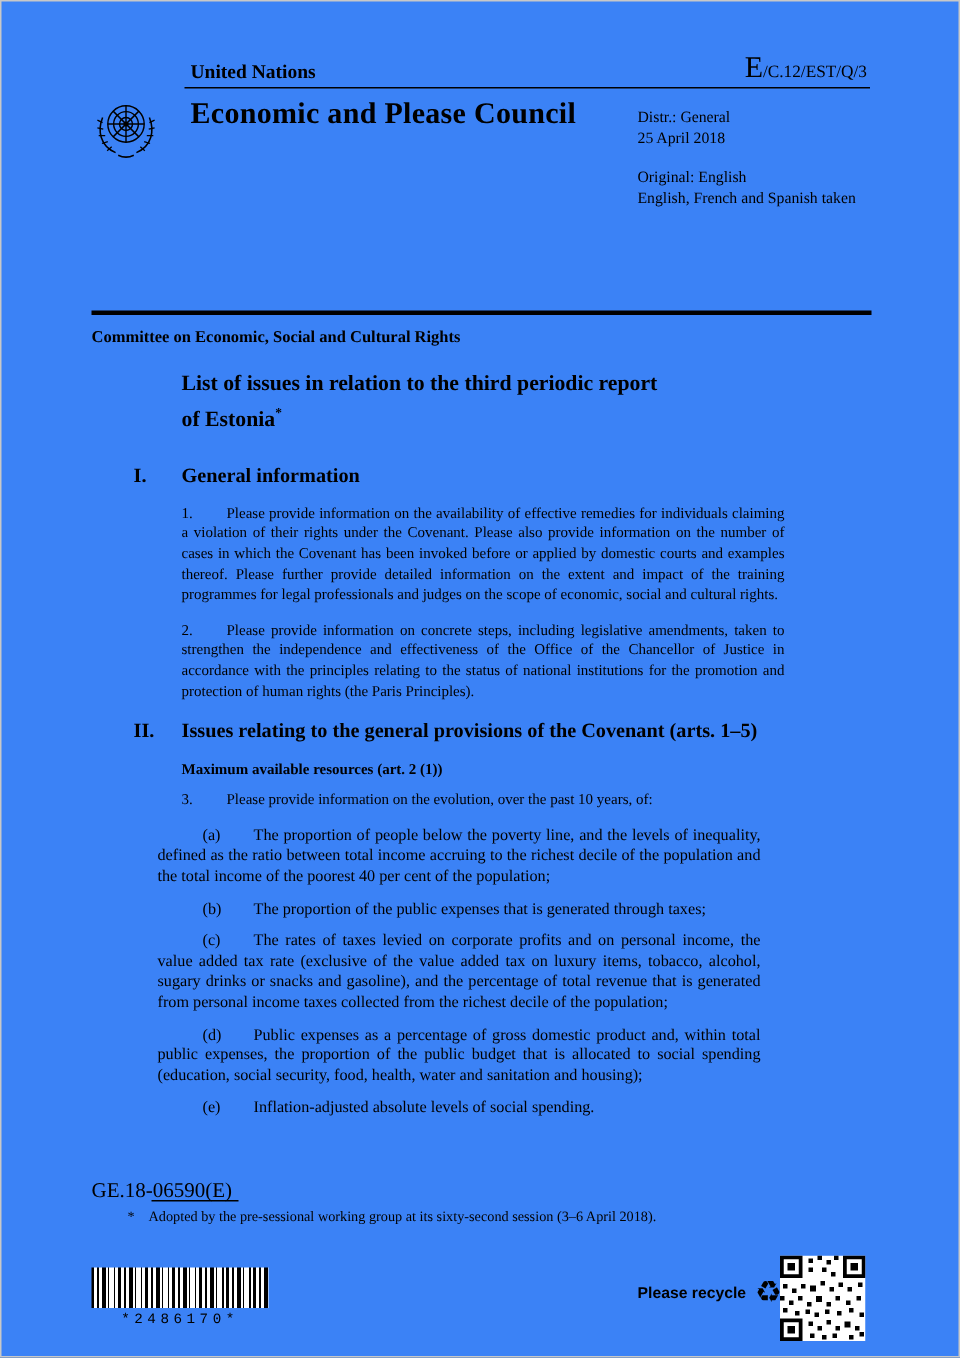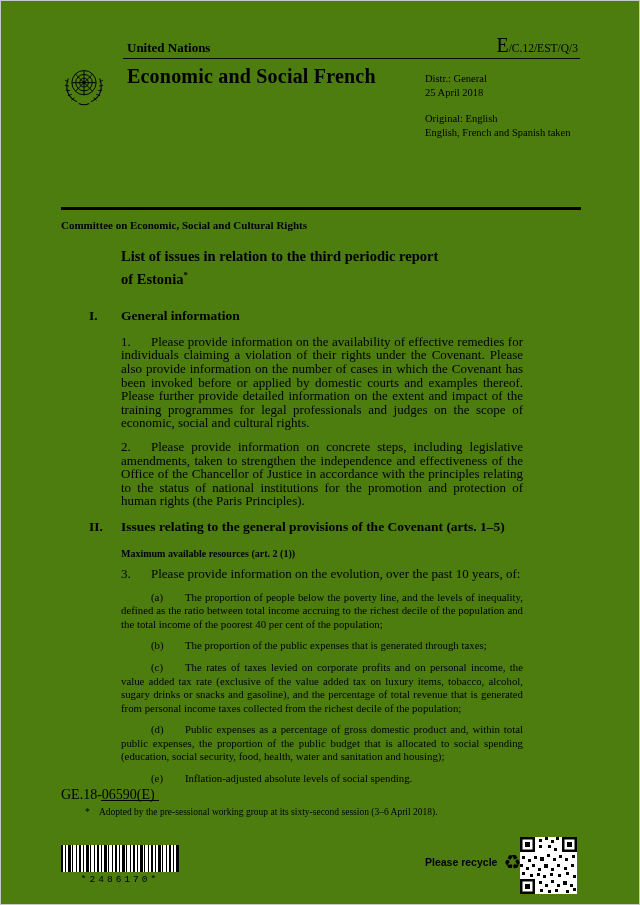--- a/index.html
+++ b/index.html
@@ -1,19 +1,19 @@
 <!DOCTYPE html>
 <html><head>
 <meta charset="utf-8">
 <style>
   * { box-sizing: border-box; }
   html,body { margin:0; padding:0; background:#9a9a9a; }
   .page {
     position:relative; width:640px; height:905px; margin:0 auto;
-    background:#4d7c0f; border:1px solid #c8c8c8;
+    background:#3b82f6; border:1px solid #c8c8c8;
     font-family:"Liberation Serif","DejaVu Serif",serif; color:#000;
     overflow:hidden;
   }
   
   .un-label { position:absolute; left:126px; top:39px; font-size:13px; font-weight:bold; }
   .header-rule { position:absolute; left:122px; top:57px; width:457px; height:1px; background:#000; }
   .doc-ref { position:absolute; top:33px; right:61px; font-size:11.5px; }
   .doc-ref .big-e { font-size:20px; font-weight:normal; }
   .emblem { position:absolute; left:57px; top:60px; }
   .council-title { position:absolute; left:126px; top:64px; font-size:20px; font-weight:bold; letter-spacing:0.2px; }
@@ -22,23 +22,23 @@
   .thick-rule { position:absolute; left:60px; top:206px; width:520px; height:2.5px; background:#000; }
   
   .content { position:absolute; left:60px; top:218px; width:462px; }
   .committee { font-size:11px; font-weight:bold; margin:0 0 16px 0; }
   .doc-title { margin:0 0 18px 60px; width:400px; font-size:14.5px; font-weight:bold; line-height:19px; }
   .fn-marker { font-size:9px; vertical-align:super; }
   .section-heading { display:flex; margin:6px 0 10px 28px; font-size:13.5px; font-weight:bold; line-height:18px; }
   .section-heading .numeral { flex:0 0 32px; }
   .section-heading .heading-text { max-width:400px; }
   .subheading { margin:12px 0 8px 60px; font-size:10px; font-weight:bold; }
-  .para { margin:0 0 10px 60px; width:402px; font-size:13px; line-height:13.6px; text-align:justify; }
+  .para { margin:0 0 10px 60px; width:402px; font-size:10px; line-height:13.6px; text-align:justify; }
   .para .pnum { display:inline-block; width:30px; }
-  .sub-item { margin:0 0 8px 60px; width:402px; font-size:10.8px; line-height:13.6px; text-align:justify; text-indent:30px; }
+  .sub-item { margin:0 0 8px 44px; width:402px; font-size:10.8px; line-height:13.6px; text-align:justify; text-indent:30px; }
   .sub-item .letter { display:inline-block; width:34px; text-indent:0; }
   
   .footnote-rule { position:absolute; left:100px; top:799px; width:58px; height:1px; background:#000; }
   .footnote { position:absolute; left:84px; top:806px; width:450px; font-size:9.5px; }
   .footnote .fmark { display:inline-block; width:14px; text-align:left; }
   .ge-number { position:absolute; left:60px; top:786px; font-size:14px; }
   .barcode { position:absolute; left:60px; top:844px; width:118px; height:27px;
     background:repeating-linear-gradient(90deg,
       #000 0 2px, #fff 2px 4px, #000 4px 5px, #fff 5px 7px,
       #000 7px 10px, #fff 10px 11px, #000 11px 12px, #fff 12px 15px,
@@ -76,21 +76,21 @@
         <path d="M48 20 C52 30, 50 42, 38 47"></path>
         <path d="M24 49 C28 51, 32 51, 36 49"></path>
       </g>
       <g stroke="#000" fill="none" stroke-width="1">
         <path d="M12 24 l-4 -2 M12.5 29 l-4.5 -1 M14 34 l-5 0 M16 38.5 l-4.5 1.5 M19 42.5 l-3.5 3"></path>
         <path d="M48 24 l4 -2 M47.5 29 l4.5 -1 M46 34 l5 0 M44 38.5 l4.5 1.5 M41 42.5 l3.5 3"></path>
       </g>
     </svg>
   </div>
 
-  <div class="council-title">Economic and Social French</div>
+  <div class="council-title">Economic and Please Council</div>
 
   <div class="meta-block">
     <div>Distr.: General</div>
     <div>25 April 2018</div>
     <div class="meta-gap"></div>
     <div>Original: English</div>
     <div>English, French and Spanish taken</div>
   </div>
 
   <div class="thick-rule"></div>

